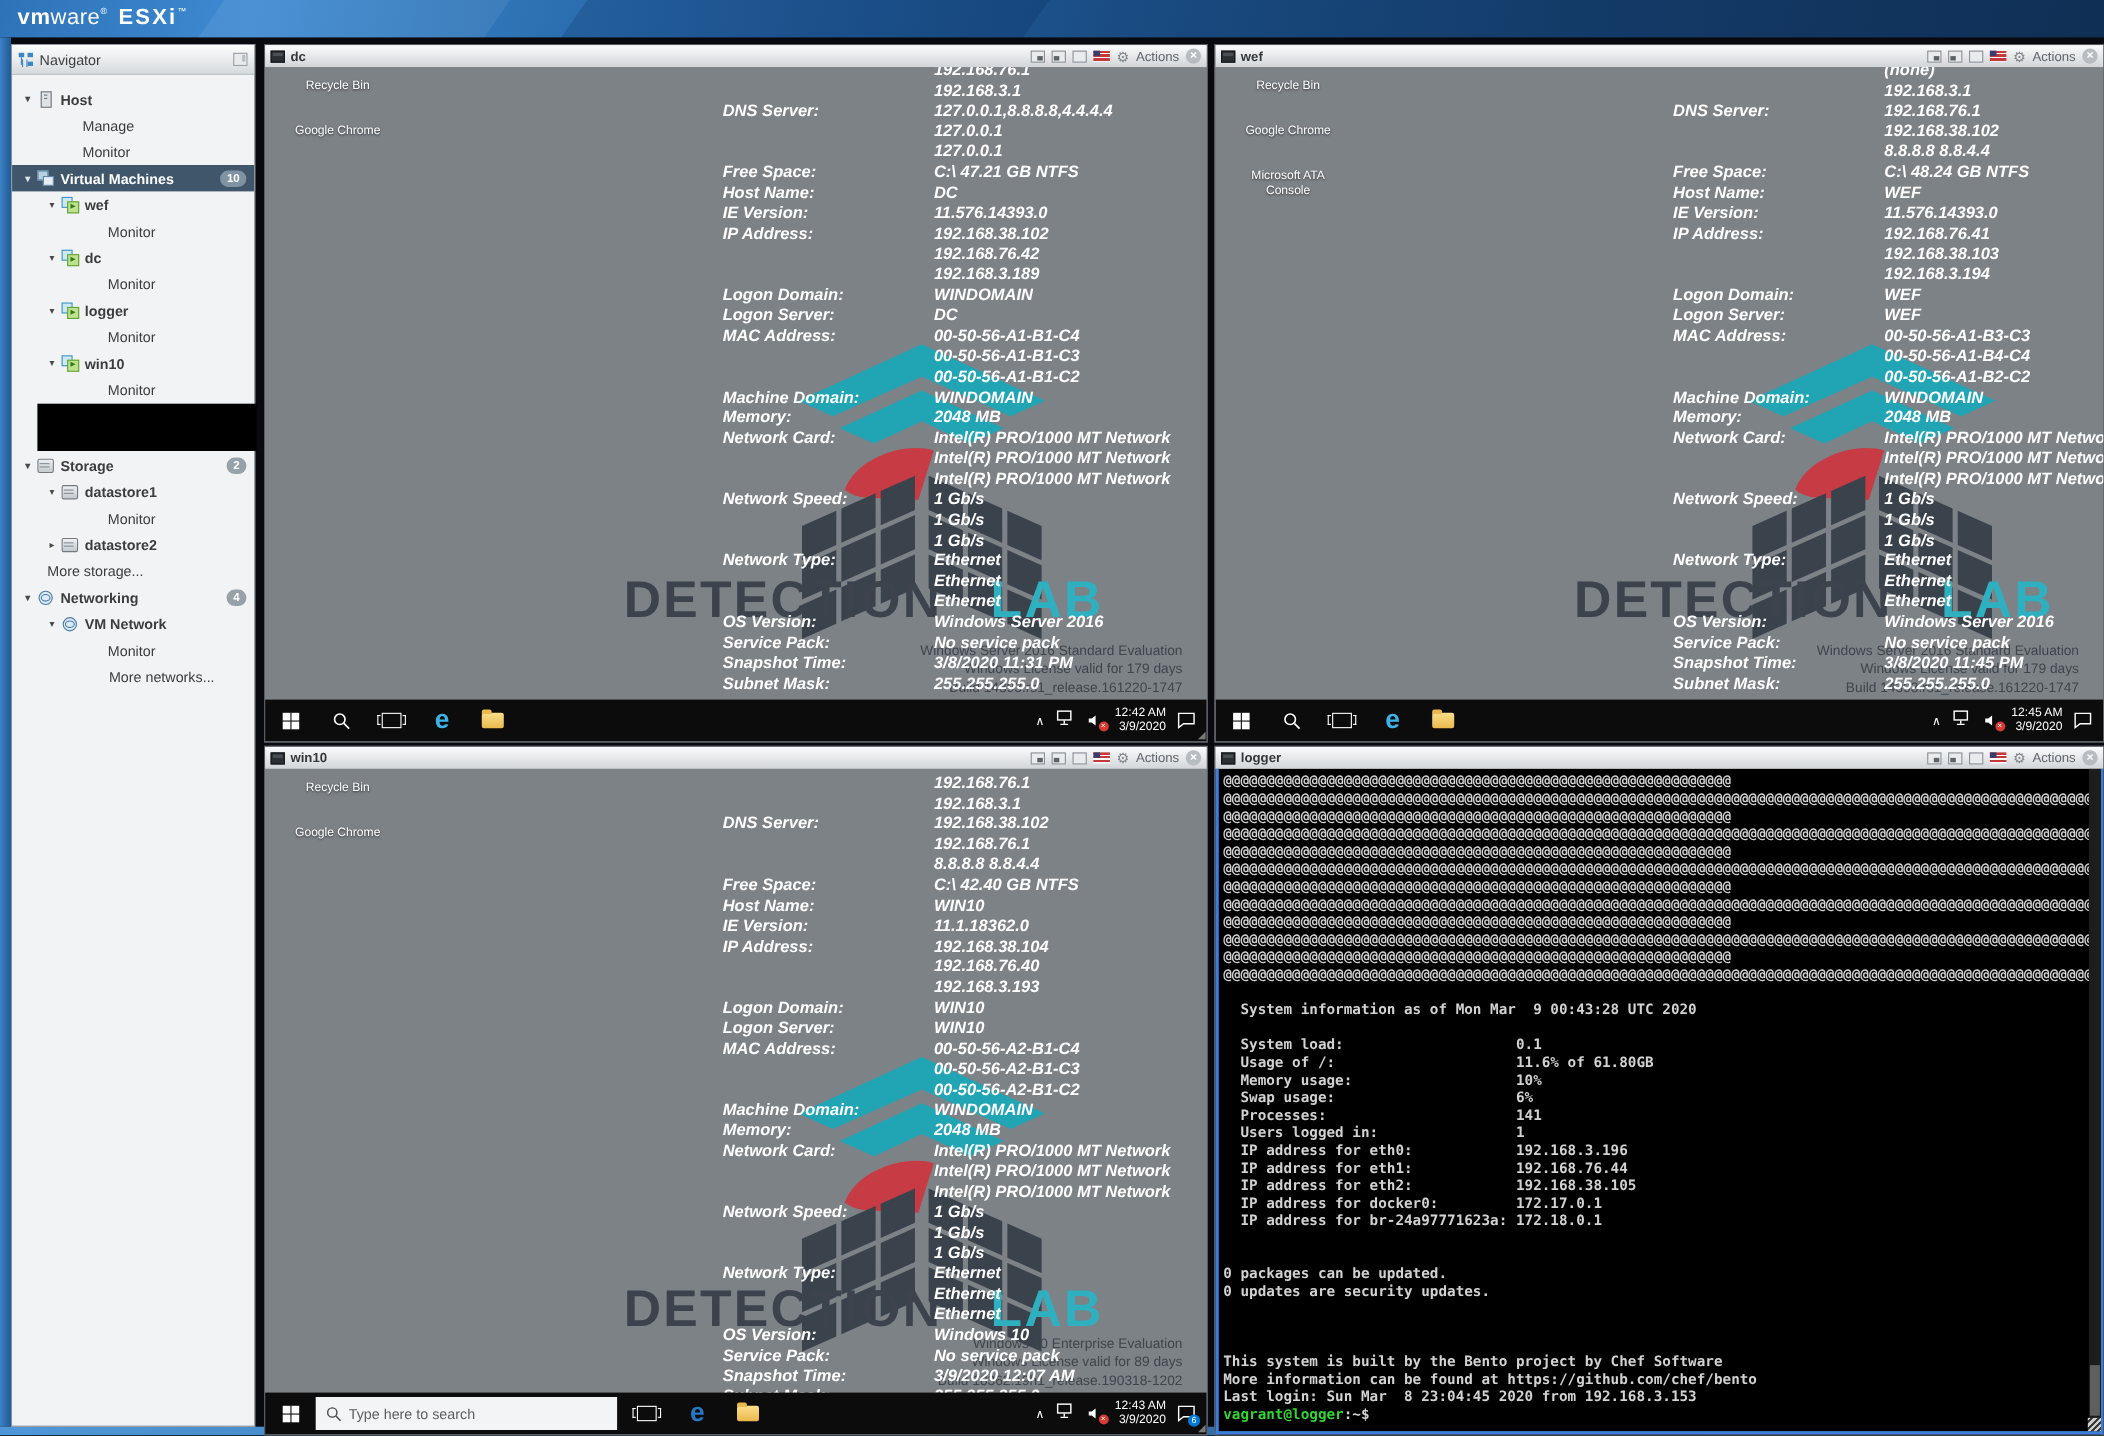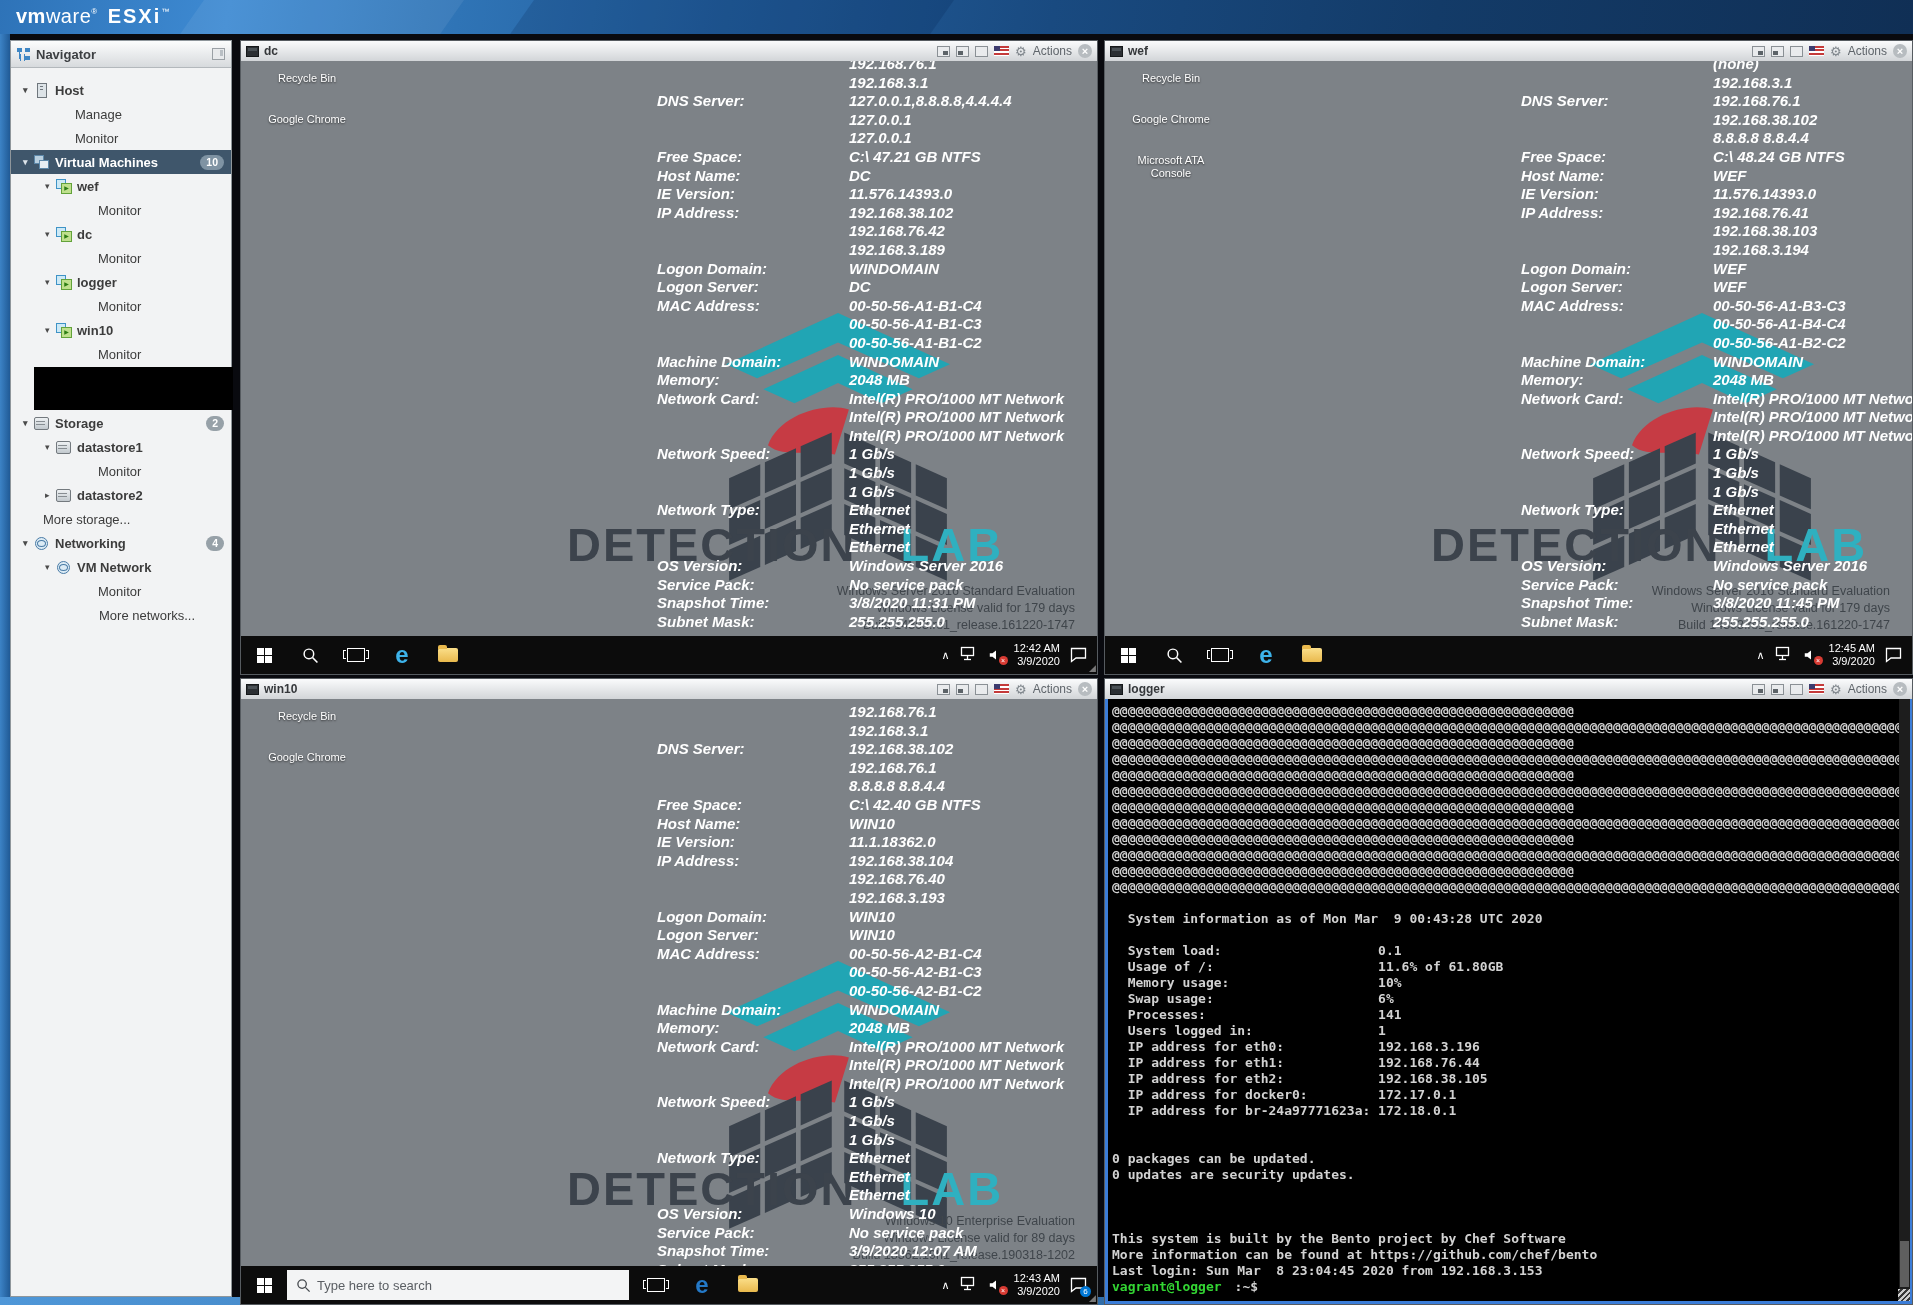--- a/index.html
+++ b/index.html
@@ -12,21 +12,21 @@
   .vmlogo{position:absolute;left:16px;top:5px;color:#fff;font-size:20px;letter-spacing:.5px;z-index:2;}
   .vmlogo .b{font-weight:bold;}
   .vmlogo sup{font-size:8px;vertical-align:9px;}
   .vmlogo .esxi{font-weight:bold;margin-left:10px;letter-spacing:2px;}
   
   .strip-left{position:absolute;left:0;top:34px;width:10px;height:1263px;background:linear-gradient(90deg,#3c83c6,#1f5档) ;background:linear-gradient(90deg,#3c83c6,#205a96);}
   .strip-bottom{position:absolute;left:0;top:1297px;width:1913px;height:8px;background:linear-gradient(90deg,#4f97d8,#1c4f86);}
   
   .nav{position:absolute;left:10px;top:40px;width:222px;height:1257px;background:#f2f3f4;border:1px solid #8f969b;box-sizing:border-box;}
   .nav-head{height:26px;background:linear-gradient(#fcfdfd,#d7dadd);border-bottom:1px solid #b3b8bc;display:flex;align-items:center;padding:0 6px;}
-  .nav-head .ttl{font-size:13px;font-weight:bold;color:#3c3f42;margin-left:5px;flex:1;}
+  .nav-head .ttl{font-size:13px;font-weight:normal;color:#3c3f42;margin-left:5px;flex:1;}
   .nav-tree-ico{width:14px;height:13px;position:relative;}
   .nav-tree-ico::before{content:"";position:absolute;left:0;top:0;width:5px;height:4px;background:#3e86c4;box-shadow:8px 0 0 #3e86c4,8px 8px 0 #3e86c4;}
   .nav-tree-ico::after{content:"";position:absolute;left:2px;top:4px;width:1px;height:7px;background:#3e86c4;box-shadow:1px 2px 0 #3e86c4,5px 2px 0 #3e86c4;}
   .pin-ico{width:11px;height:10px;border:1px solid #9aa0a5;background:#e8eaec;position:relative;}
   .pin-ico::before{content:"";position:absolute;right:1px;top:1px;width:3px;height:6px;background:#b9bfc4;}
   .tree{padding-top:10px;}
   .trow{height:24px;display:flex;align-items:center;font-size:13px;color:#3c3c3c;box-sizing:border-box;}
   .trow .arrow{width:11px;font-size:9px;color:#4a4a4a;flex:none;}
   .tlabel{white-space:nowrap;}
   .t-section{font-weight:bold;}
@@ -85,36 +85,36 @@
   .taskbar{position:absolute;left:0;right:0;bottom:0;height:38px;background:#0c0c0c;display:flex;align-items:center;z-index:5;}
   .tb-ico{width:46px;height:38px;display:flex;align-items:center;justify-content:center;flex:none;}
   .winlogo{width:15px;height:15px;background:linear-gradient(#fff,#fff),linear-gradient(#fff,#fff),linear-gradient(#fff,#fff),linear-gradient(#fff,#fff);background-size:7px 7px;background-position:0 0,8px 0,0 8px,8px 8px;background-repeat:no-repeat;}
   .tviews{width:16px;height:12px;border:1.5px solid #fff;position:relative;}
   .tviews::before{content:"";position:absolute;left:-5px;top:1px;width:2px;height:7px;border:1px solid #fff;border-right:none;}
   .tviews::after{content:"";position:absolute;right:-5px;top:1px;width:2px;height:7px;border:1px solid #fff;border-left:none;}
   .e-ie{font-weight:bold;font-size:24px;color:#3db3ea;position:relative;line-height:24px;}
   .e-edge{font-weight:bold;font-size:24px;color:#2479c7;line-height:24px;}
   .folder{width:20px;height:14px;background:linear-gradient(#fbdf8a,#e9b94d);border-radius:2px;position:relative;}
   .folder::before{content:"";position:absolute;top:-3px;left:0;width:9px;height:4px;background:#e9b94d;border-radius:2px 2px 0 0;}
-  .searchbox{height:30px;width:342px;background:#f3f4f5;display:flex;align-items:center;margin-right:4px;flex:none;}
+  .searchbox{height:30px;width:274px;background:#f3f4f5;display:flex;align-items:center;margin-right:4px;flex:none;}
   .searchbox span{font-size:13px;color:#5a5e63;margin-left:6px;}
   .searchbox svg{margin-left:9px;}
   .tb-right{margin-left:auto;display:flex;align-items:center;gap:10px;padding-right:10px;}
   .chev{color:#fff;font-size:11px;}
   .spk{position:relative;display:flex;}
   .mute{position:absolute;right:-4px;bottom:-3px;width:9px;height:9px;border-radius:50%;background:#d83b33;color:#fff;font-size:7px;line-height:9px;text-align:center;}
   .clock{text-align:right;color:#fff;font-size:11px;line-height:13px;}
   .bubble{position:relative;display:flex;}
   .bcount{position:absolute;right:-4px;bottom:-4px;background:#0078d7;color:#fff;border-radius:50%;font-size:8px;width:11px;height:11px;line-height:11px;text-align:center;}
   .bcount:empty{display:none;}
   .grip{position:absolute;right:1px;bottom:1px;color:rgba(255,255,255,.45);font-size:9px;z-index:9;}
   
   .term{position:absolute;left:0;right:0;top:20px;bottom:0;background:#000;border-left:3px solid #3b7dd8;border-right:2px solid #3b7dd8;border-bottom:3px solid #3b7dd8;box-sizing:border-box;overflow:hidden;padding:4px 0 0 4px;}
   .tline{height:16px;line-height:16px;font-family:"DejaVu Sans Mono","Liberation Mono",monospace;font-size:13px;font-weight:bold;color:#d2d2d2;white-space:pre;overflow:hidden;}
-  .promptline{display:flex;gap:13px;}
+  .promptline{display:flex;}
   .p-user{color:#33d633;}
   .p-rest{color:#d2d2d2;}
   .tscroll{position:absolute;right:2px;top:20px;bottom:3px;width:11px;background:#1d1d1d;z-index:6;}
   .tthumb{position:absolute;left:1px;right:1px;bottom:14px;height:46px;background:#5f5f5f;}
   .tgrip{position:absolute;right:2px;bottom:3px;width:12px;height:12px;background:repeating-linear-gradient(135deg,#cfcfcf 0 2px,#3a3a3a 2px 4px);z-index:7;}
 </style>
 </head>
 <body>
 
 <svg width="0" height="0" style="position:absolute">

